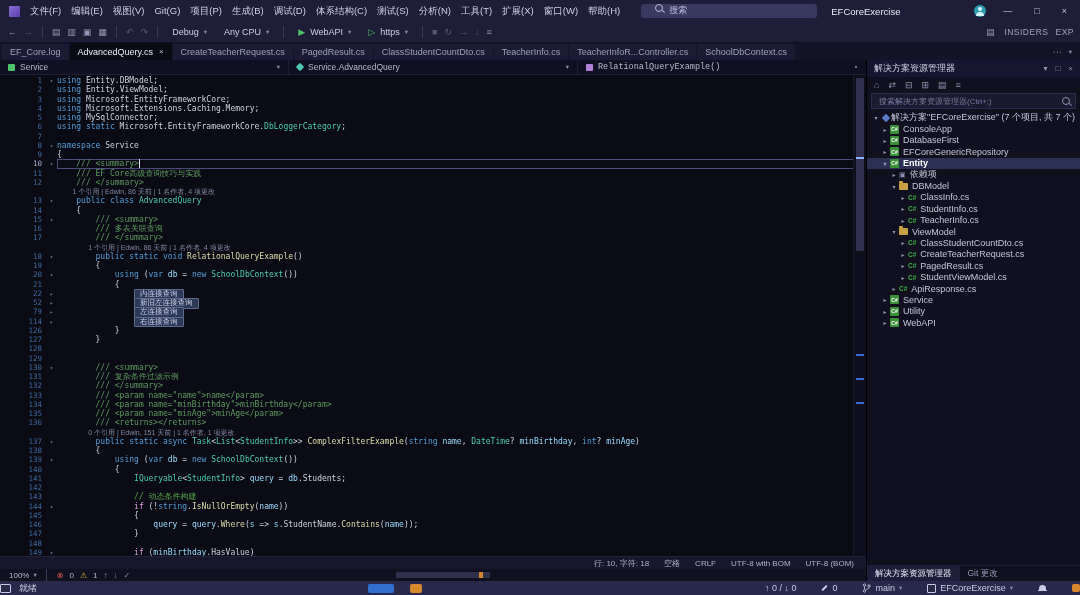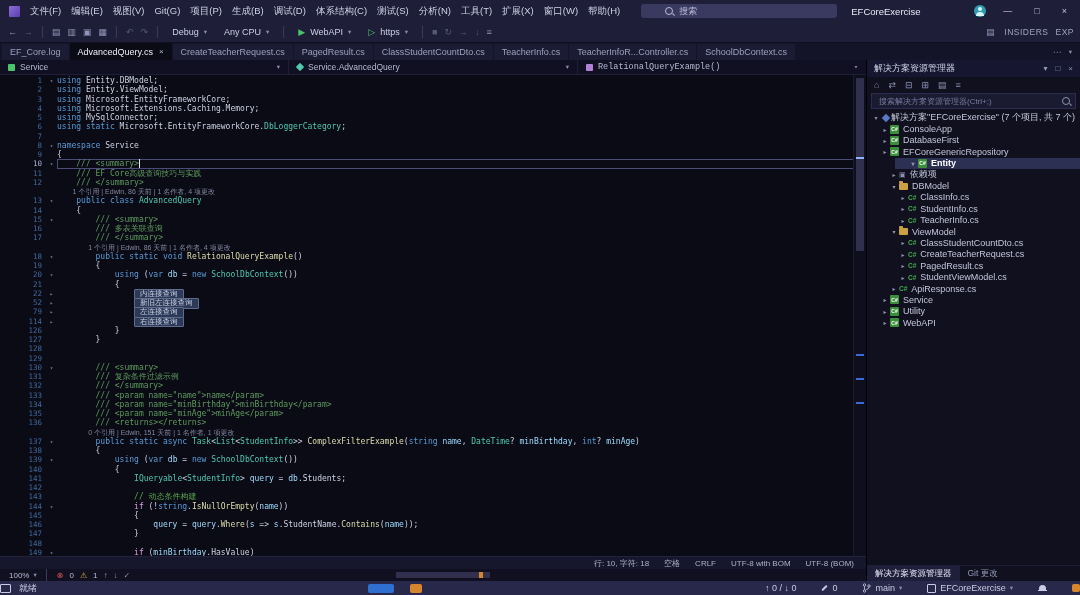--- a/index.html
+++ b/index.html
@@ -4,21 +4,21 @@
 <style>
   html,body{margin:0;padding:0;width:1080px;height:595px;overflow:hidden;background:#0b0b16;
     font-family:"Liberation Sans",sans-serif;color:#c8cbe0;-webkit-font-smoothing:antialiased;}
   .vs-window{width:1080px;height:595px;display:flex;flex-direction:column;background:#0b0b16;}
 
   
   .titlebar{height:22px;flex:none;background:#1e1e38;display:flex;align-items:center;padding:0 4px;font-size:9.5px;}
   .vs-logo{width:11px;height:11px;margin:0 5px;background:linear-gradient(135deg,#8a6fd4,#5a3fb0);border-radius:1px;flex:none;}
   .menubar{display:flex;}
   .menu-item{padding:2px 5px;color:#ced2e6;white-space:nowrap;}
-  .title-search{margin-left:16px;width:148px;height:14px;background:#3a3a60;border-radius:3px;display:flex;align-items:center;gap:6px;padding:0 24px;color:#b8bcd8;font-size:9px;flex:none;}
+  .title-search{margin-left:16px;width:148px;height:14px;background:#3a3a60;border-radius:3px;display:flex;gap:6px;padding:0 14px;color:#b8bcd8;font-size:9px;flex:none;}
   .mag{width:6px;height:6px;border:1px solid #b8bcd8;border-radius:50%;position:relative;flex:none;}
   .mag::after{content:"";position:absolute;width:3px;height:1px;background:#b8bcd8;transform:rotate(45deg);right:-3px;bottom:-1px;}
   .win-title{margin-left:14px;color:#e8eaf6;font-size:9.5px;white-space:nowrap;}
   .title-right{margin-left:auto;display:flex;align-items:center;gap:12px;padding-right:4px;}
   .avatar{width:12px;height:12px;border-radius:50%;background:#2e9db0;position:relative;}
   .avatar::before{content:"";position:absolute;top:2px;left:4px;width:4px;height:4px;border-radius:50%;background:#d8f4f6;}
   .avatar::after{content:"";position:absolute;top:7px;left:2px;width:8px;height:4px;border-radius:4px 4px 0 0;background:#d8f4f6;}
   .winbtn{color:#c0c3da;font-size:9px;padding:0 5px;}
 
   
@@ -646,21 +646,21 @@
           <div class="trow" style="padding-left: 13px;">
             <span class="tarrow">▸</span>
             <span class="ticon ti-project">C#</span>
             <span>DatabaseFirst</span>
           </div>
           <div class="trow" style="padding-left: 13px;">
             <span class="tarrow">▸</span>
             <span class="ticon ti-project">C#</span>
             <span>EFCoreGenericRepository</span>
           </div>
-          <div class="trow selected" style="padding-left: 13px; margin-left: 28px;">
+          <div class="trow selected" style="padding-left: 13px;">
             <span class="tarrow">▾</span>
             <span class="ticon ti-project">C#</span>
             <span>Entity</span>
           </div>
           <div class="trow" style="padding-left: 22px;">
             <span class="tarrow">▸</span>
             <span class="ticon ti-deps">▣</span>
             <span>依赖项</span>
           </div>
           <div class="trow" style="padding-left: 22px;">

